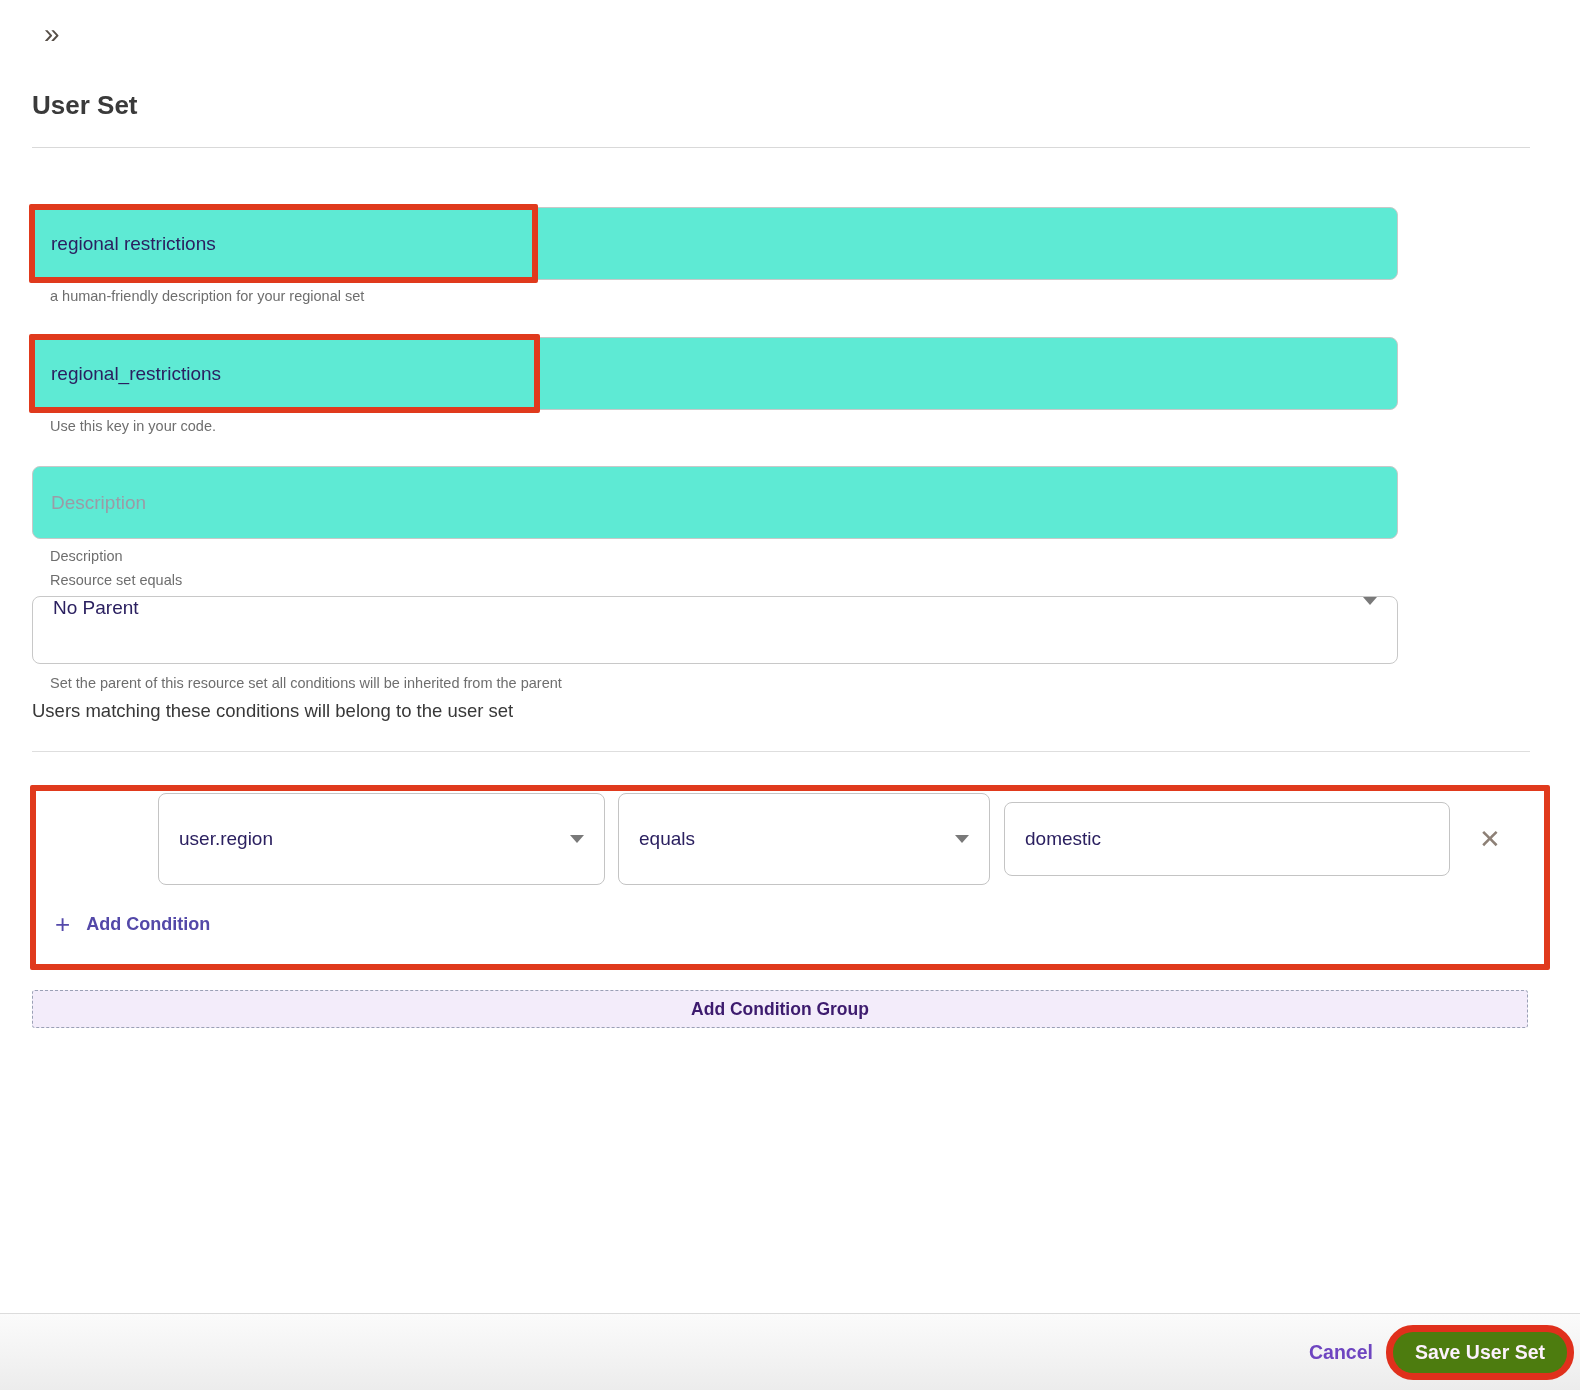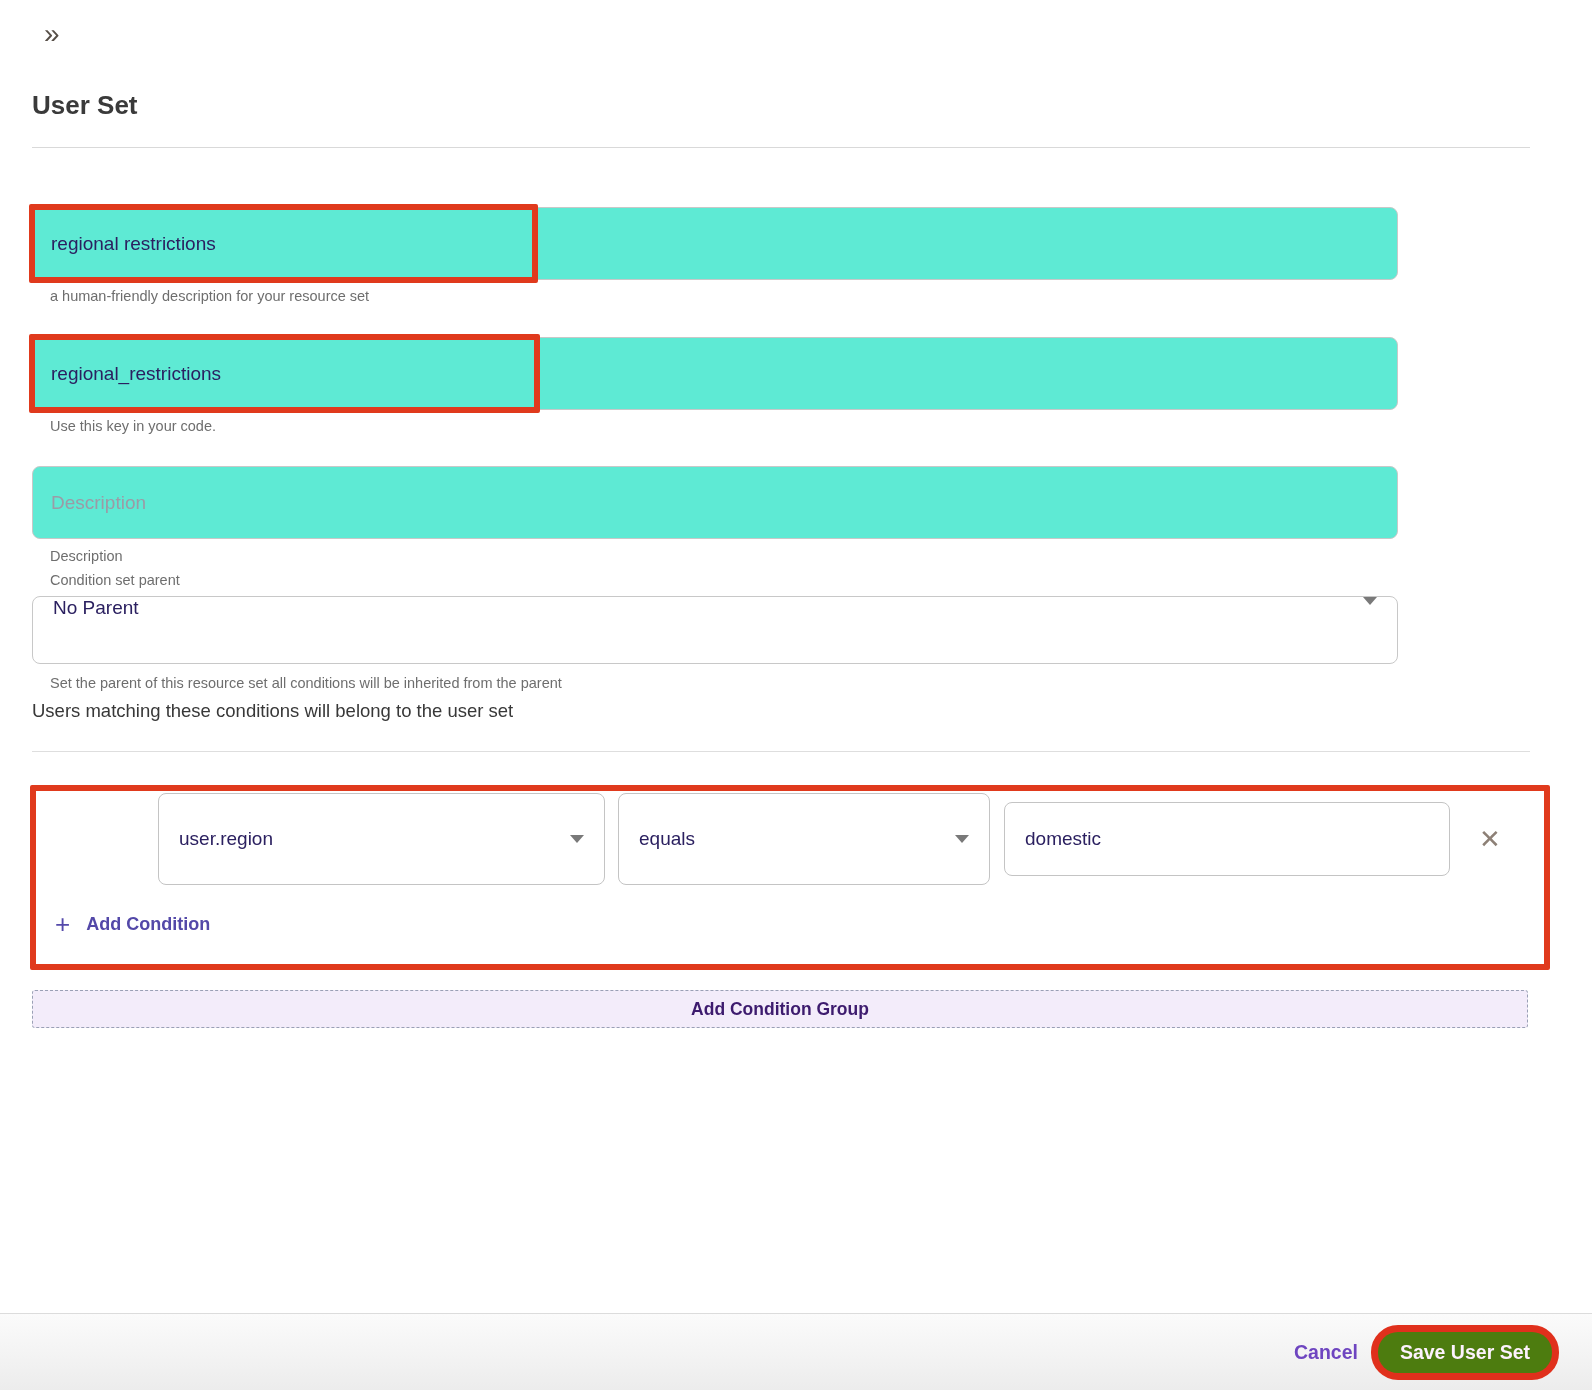--- a/index.html
+++ b/index.html
@@ -205,28 +205,28 @@
     cursor: pointer;
   }
   .add-group-label {
     font-size: 17.5px;
     font-weight: bold;
     color: #3d1b6e;
   }
 
   .footer {
     position: absolute;
-    left: 0; right: 0; bottom: 0;
+    left: 0; right: 12px; bottom: 0;
     height: 77px;
     border-top: 1px solid #dcdcdc;
     background: linear-gradient(180deg, #fbfbfb 0%, #f3f3f3 55%, #ececec 100%);
     display: flex;
     align-items: center;
     justify-content: flex-end;
-    padding-right: 33px;
+    padding-right: 6px;
   }
   .cancel-btn {
     background: none;
     border: none;
     font-family: "Liberation Sans", sans-serif;
     font-size: 19.5px;
     font-weight: bold;
     color: #6e45c0;
     cursor: pointer;
     margin-right: 13px;
@@ -260,33 +260,33 @@
 
     <span class="collapse-btn">»</span>
 
     <h1 class="page-title">User Set</h1>
 
     <hr class="divider">
 
     <div class="field-block mt-field-1">
       <input class="text-input" type="text" value="regional restrictions" style="">
       <div class="annotation-box annot-field-1"></div>
-      <div class="helper-text">a human-friendly description for your resource set</div>
+      <div class="helper-text">a human-friendly description for your regional set</div>
     </div>
 
     <div class="field-block mt-field-2">
       <input class="text-input" type="text" value="regional_restrictions" style="">
       <div class="annotation-box annot-field-2"></div>
       <div class="helper-text">Use this key in your code.</div>
     </div>
 
     <div class="field-block mt-field-3">
       <input class="text-input" type="text" placeholder="Description" style="">
       <div class="small-label">Description</div>
-      <div class="small-label" style="margin-top:8px;">Condition set parent</div>
+      <div class="small-label" style="margin-top:8px;">Resource set equals</div>
     </div>
 
     <div class="select-box">
       <span class="select-value">No Parent</span>
       <span class="caret-down"></span>
     </div>
     <div class="helper-text" style="margin-top:11px;">Set the parent of this resource set all conditions will be inherited from the parent</div>
 
     <div class="intro-text">Users matching these conditions will belong to the user set</div>
 

